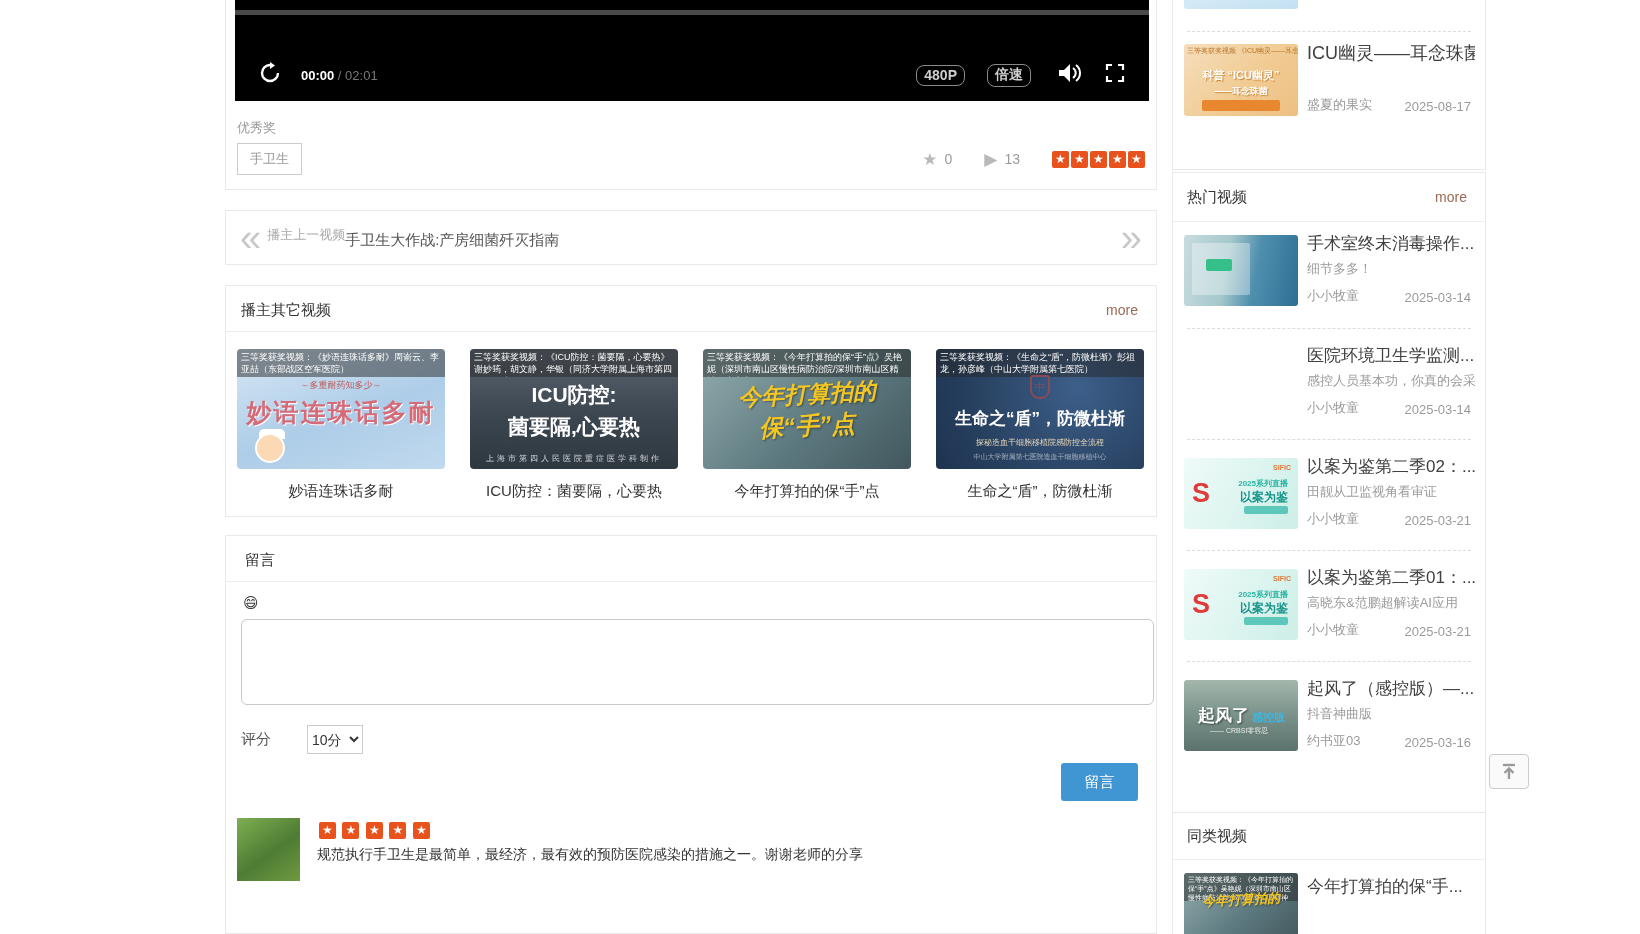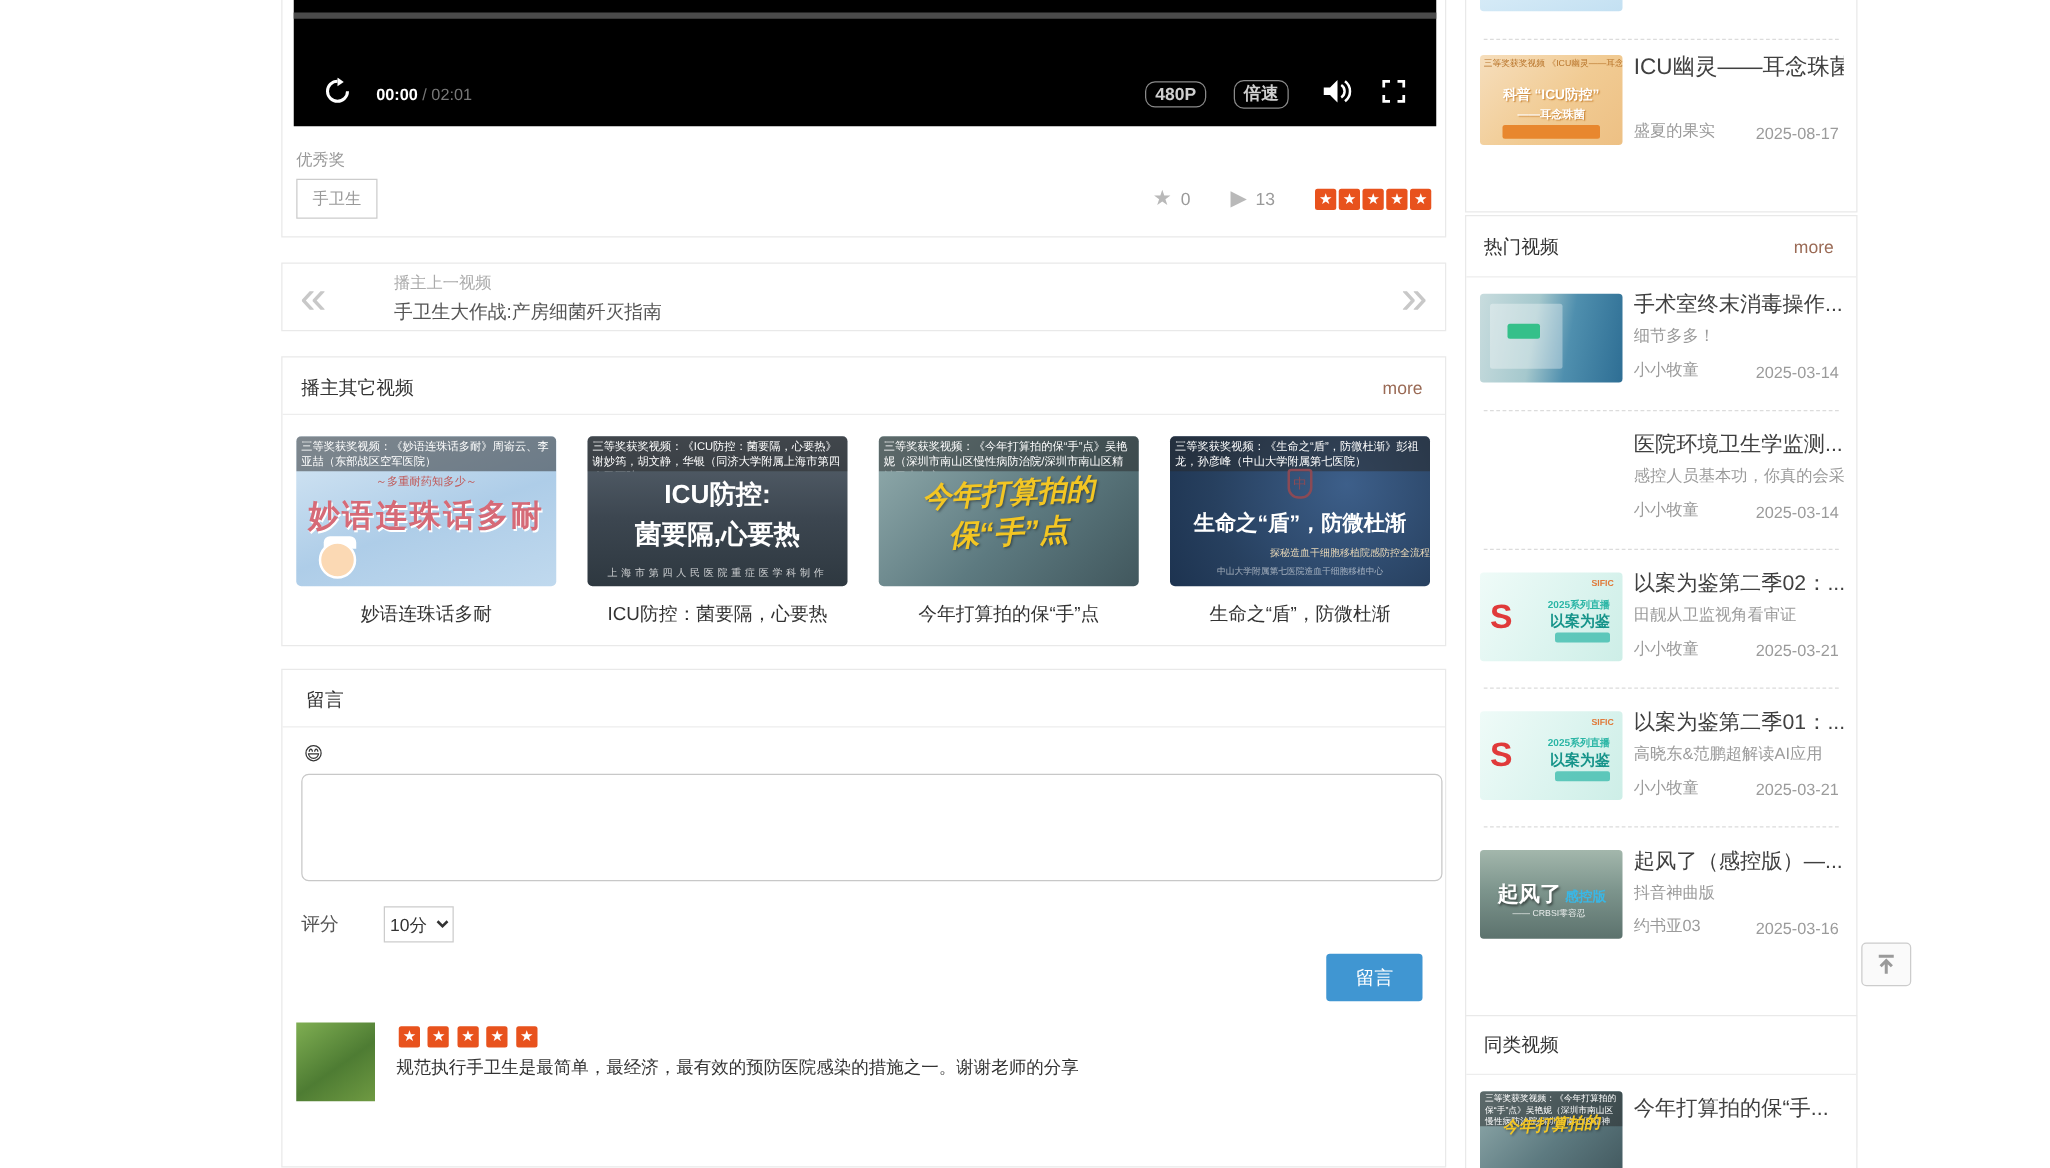--- a/index.html
+++ b/index.html
@@ -33,21 +33,21 @@
   .stat .glyph { color:#b9b9b9; font-size:17px; margin-right:7px; }
   .stars { display:flex; margin-left:30px; }
   .star-badge { display:inline-block; width:17px; height:17px; margin-left:2px; background:#e8521d;
     border-radius:2px; color:#fff; font-size:12px; line-height:17px; text-align:center; }
 
   
   #nav-block { left:225px; top:210px; width:932px; height:55px; display:flex; align-items:center;
     justify-content:space-between; padding:0 8px; }
   .nav-side { display:flex; align-items:center; cursor:pointer; }
   .nav-arrow { font-size:38px; color:#c8c8c8; line-height:30px; padding:0 6px; }
-  .nav-col { display:flex; flex-direction:column;margin-left:48px; }
+  .nav-col { display:flex; flex-direction:row; }
   .nav-col.right { align-items:flex-end; }
   .nav-label { font-size:13px; color:#aaa; }
   .nav-title { font-size:15px; color:#555; margin-top:5px; }
 
   
   #other-block { left:225px; top:285px; width:932px; height:232px; }
   .thumb-strip { position:absolute; left:11px; top:63px; display:flex; gap:25px; }
   .thumb-card { width:208px; cursor:pointer; }
   .thumb { position:relative; width:208px; height:120px; border-radius:4px; overflow:hidden; }
   .thumb-caption { position:absolute; top:0; left:0; right:0; background:rgba(40,40,40,.5); color:#fff;
@@ -74,21 +74,21 @@
   .t-hand .h1 { margin-top:30px; text-align:center; color:#f3c623; font-size:23px; font-weight:bold;
     font-style:italic; transform:rotate(-3deg); text-shadow:1px 1px 2px rgba(0,0,0,.4); }
   .t-hand .h2 { text-align:center; color:#f3c623; font-size:24px; font-weight:bold; font-style:italic;
     transform:rotate(-3deg); text-shadow:1px 1px 2px rgba(0,0,0,.4); }
 
   .t-shield { background:radial-gradient(circle at 68% 32%,#3d5f8a,#27405f 65%,#1d3350); }
   .shield-icon { position:absolute; left:50%; top:26px; width:20px; height:24px; margin-left:-10px;
     border:2px solid #8b4a55; border-radius:3px 3px 9px 9px; color:#8b4a55; font-size:11px; text-align:center;
     line-height:20px; }
   .t-shield .h1 { margin-top:58px; text-align:center; color:#fff; font-size:17px; font-weight:bold; }
-  .t-shield .s1 { margin-top:7px; text-align:right; color:#e8d8b8; font-size:8px; }
+  .t-shield .s1 { margin-top:7px; text-align:center; color:#e8d8b8; font-size:8px; }
   .t-shield .s2 { margin-top:4px; text-align:center; color:rgba(255,255,255,.55); font-size:7px; }
 
   
   #comment-block { left:225px; top:535px; width:932px; height:399px; }
   .emoji-btn { position:absolute; left:17px; top:58px; font-size:15px; cursor:pointer; }
   .comment-input { position:absolute; left:15px; top:83px; width:913px; height:86px; border:1px solid #c8c8c8;
     border-radius:6px; resize:none; font-size:14px; padding:8px; font-family:inherit; }
   .rating-row { position:absolute; left:15px; top:189px; display:flex; align-items:center; }
   .rating-label { font-size:15px; color:#555; }
   .rating-select { margin-left:36px; width:56px; height:29px; font-size:14px; color:#333;
@@ -297,21 +297,21 @@
     </div>
   </div>
 </div>
 
 <div class="block" id="recent-block">
   <div class="side-thumb t-slide" style="top:42px;height:71px"></div>
   <div class="dashed" style="top:135px"></div>
   <div class="side-item" style="top:148px">
     <div class="side-thumb t-icugl" style="top:0;height:72px">
       <div class="cap">三等奖获奖视频 《ICU幽灵——耳念珠菌》 马达梅 (广州医院)</div>
-      <div class="l1">科普 “ICU防控”</div>
+      <div class="l1">科普 “ICU幽灵”</div>
       <div class="l2">——耳念珠菌</div>
       <div class="bar"></div>
     </div>
     <div class="side-item-title" style="font-size:18px">ICU幽灵——耳念珠菌</div>
     <div class="side-up">盛夏的果实</div>
     <div class="side-date">2025-08-17</div>
   </div>
 </div>
 
 <div class="block" id="hot-block">

